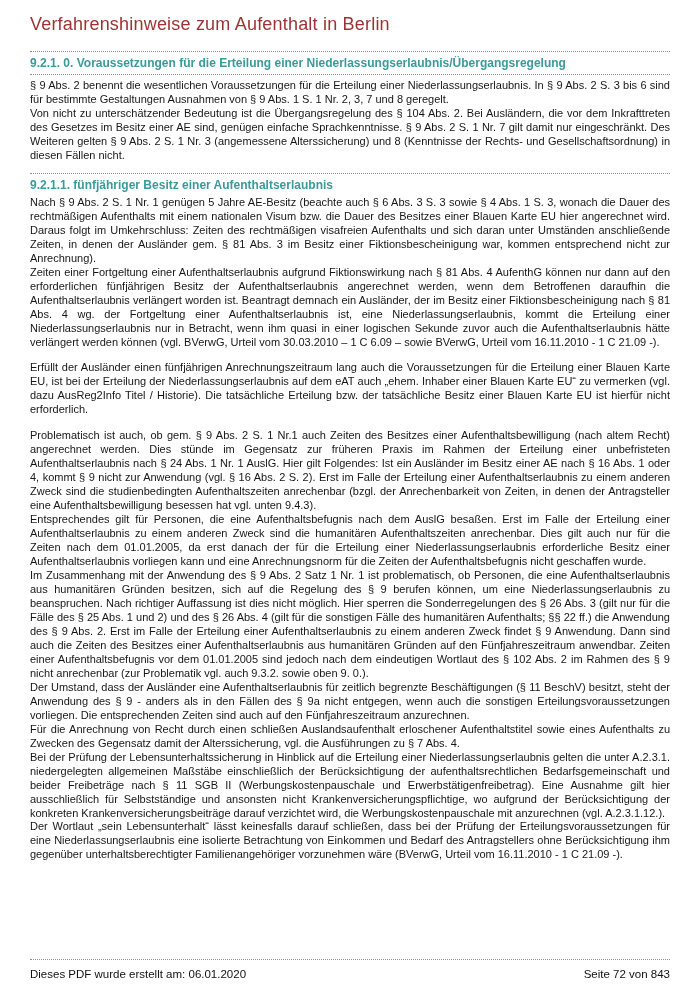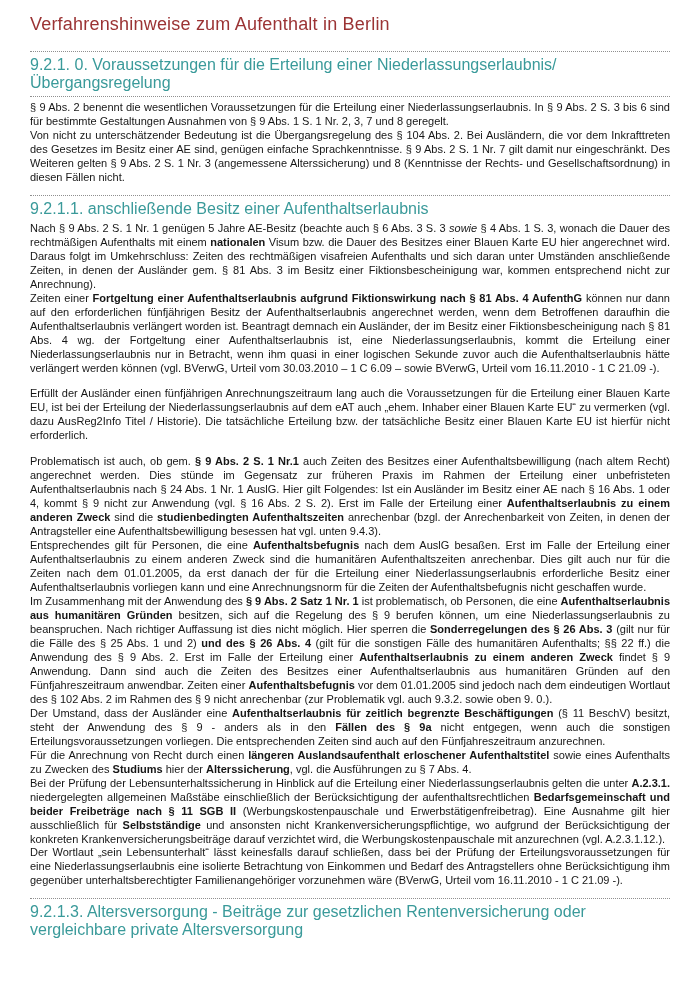--- a/index.html
+++ b/index.html
@@ -14,58 +14,61 @@
     width:700px;height:990px;margin:0 auto;background:#ffffff;
     box-sizing:border-box;padding:14px 30px 0 30px;
     display:flex;flex-direction:column;overflow:hidden;
   }
   .doc-title{
     font-size:18px;font-weight:400;color:var(--title);
     margin:0 0 6px 0;letter-spacing:.2px;
   }
   .content{flex:1 1 auto;min-height:0;}
   .section-heading{
-    font-size:16px;font-weight:400;color:var(--heading);
+    font-size:12px;font-weight:700;color:var(--heading);
     border-top:1px dotted var(--rule);
     margin:10px 0 4px 0;padding:4px 0 0 0;
   }
   .content .section-heading:first-of-type{
     border-bottom:1px dotted var(--rule);
     padding-bottom:4px;
   }
   .para{
     font-size:11px;line-height:1.27;color:var(--body);
     text-align:justify;margin:0;
   }
   .para.spaced{margin-top:12px;}
-  .para .b{font-weight:bold;}
-  .para .i{font-style:italic;}
+  .para .b{font-weight:normal;}
+  .para .i{}
   .footer{
     flex:0 0 auto;
     border-top:1px dotted var(--rule);
     margin-top:10px;padding:8px 0 10px 0;
     display:flex;justify-content:space-between;
     font-size:11.5px;color:#111;
   }
 </style>
 </head>
 <body>
 
 <div class="page">
   <h1 class="doc-title">Verfahrenshinweise zum Aufenthalt in Berlin</h1>
   <div class="content">
       <h2 class="section-heading">9.2.1. 0. Voraussetzungen für die Erteilung einer Niederlassungserlaubnis/Übergangsregelung</h2>
       <p class="para"><span>§ 9 Abs. 2 benennt die wesentlichen Voraussetzungen für die Erteilung einer Niederlassungserlaubnis. In § 9 Abs. 2 S. 3 bis 6 sind für bestimmte Gestaltungen Ausnahmen von § 9 Abs. 1 S. 1 Nr. 2, 3, 7 und 8 geregelt.</span></p>
       <p class="para"><span>Von nicht zu unterschätzender Bedeutung ist die Übergangsregelung des § 104 Abs. 2. Bei Ausländern, die vor dem Inkrafttreten des Gesetzes im Besitz einer AE sind, genügen einfache Sprachkenntnisse. § 9 Abs. 2 S. 1 Nr. 7 gilt damit nur eingeschränkt. Des Weiteren gelten § 9 Abs. 2 S. 1 Nr. 3 (angemessene Alterssicherung) und 8 (Kenntnisse der Rechts- und Gesellschaftsordnung) in diesen Fällen nicht.</span></p>
-      <h2 class="section-heading">9.2.1.1. anschließende Besitz einer Aufenthaltserlaubnis</h2>
+      <h2 class="section-heading">9.2.1.1. fünfjähriger Besitz einer Aufenthaltserlaubnis</h2>
       <p class="para"><span>Nach § 9 Abs. 2 S. 1 Nr. 1 genügen 5 Jahre AE-Besitz (beachte auch § 6 Abs. 3 S. 3 </span><span class="i">sowie</span><span> § 4 Abs. 1 S. 3, wonach die Dauer des rechtmäßigen Aufenthalts mit einem </span><span class="b">nationalen</span><span> Visum bzw. die Dauer des Besitzes einer Blauen Karte EU hier angerechnet wird. Daraus folgt im Umkehrschluss: Zeiten des rechtmäßigen visafreien Aufenthalts und sich daran unter Umständen anschließende Zeiten, in denen der Ausländer gem. § 81 Abs. 3 im Besitz einer Fiktionsbescheinigung war, kommen entsprechend nicht zur Anrechnung).</span></p>
       <p class="para"><span>Zeiten einer </span><span class="b">Fortgeltung einer Aufenthaltserlaubnis aufgrund Fiktionswirkung nach § 81 Abs. 4 AufenthG</span><span> können nur dann auf den erforderlichen fünfjährigen Besitz der Aufenthaltserlaubnis angerechnet werden, wenn dem Betroffenen daraufhin die Aufenthaltserlaubnis verlängert worden ist. Beantragt demnach ein Ausländer, der im Besitz einer Fiktionsbescheinigung nach § 81 Abs. 4 wg. der Fortgeltung einer Aufenthaltserlaubnis ist, eine Niederlassungserlaubnis, kommt die Erteilung einer Niederlassungserlaubnis nur in Betracht, wenn ihm quasi in einer logischen Sekunde zuvor auch die Aufenthaltserlaubnis hätte verlängert werden können (vgl. BVerwG, Urteil vom 30.03.2010 – 1 C 6.09 – sowie BVerwG, Urteil vom 16.11.2010 - 1 C 21.09 -).</span></p>
       <p class="para spaced"><span>Erfüllt der Ausländer einen fünfjährigen Anrechnungszeitraum lang auch die Voraussetzungen für die Erteilung einer Blauen Karte EU, ist bei der Erteilung der Niederlassungserlaubnis auf dem eAT auch „ehem. Inhaber einer Blauen Karte EU“ zu vermerken (vgl. dazu AusReg2Info Titel / Historie). Die tatsächliche Erteilung bzw. der tatsächliche Besitz einer Blauen Karte EU ist hierfür nicht erforderlich.</span></p>
       <p class="para spaced"><span>Problematisch ist auch, ob gem. </span><span class="b">§ 9 Abs. 2 S. 1 Nr.1</span><span> auch Zeiten des Besitzes einer Aufenthaltsbewilligung (nach altem Recht) angerechnet werden. Dies stünde im Gegensatz zur früheren Praxis im Rahmen der Erteilung einer unbefristeten Aufenthaltserlaubnis nach § 24 Abs. 1 Nr. 1 AuslG. Hier gilt Folgendes: Ist ein Ausländer im Besitz einer AE nach § 16 Abs. 1 oder 4, kommt § 9 nicht zur Anwendung (vgl. § 16 Abs. 2 S. 2). Erst im Falle der Erteilung einer </span><span class="b">Aufenthaltserlaubnis zu einem anderen Zweck</span><span> sind die </span><span class="b">studienbedingten Aufenthaltszeiten</span><span> anrechenbar (bzgl. der Anrechenbarkeit von Zeiten, in denen der Antragsteller eine Aufenthaltsbewilligung besessen hat vgl. unten 9.4.3).</span></p>
       <p class="para"><span>Entsprechendes gilt für Personen, die eine </span><span class="b">Aufenthaltsbefugnis</span><span> nach dem AuslG besaßen. Erst im Falle der Erteilung einer Aufenthaltserlaubnis zu einem anderen Zweck sind die humanitären Aufenthaltszeiten anrechenbar. Dies gilt auch nur für die Zeiten nach dem 01.01.2005, da erst danach der für die Erteilung einer Niederlassungserlaubnis erforderliche Besitz einer Aufenthaltserlaubnis vorliegen kann und eine Anrechnungsnorm für die Zeiten der Aufenthaltsbefugnis nicht geschaffen wurde.</span></p>
       <p class="para"><span>Im Zusammenhang mit der Anwendung des </span><span class="b">§ 9 Abs. 2 Satz 1 Nr. 1</span><span> ist problematisch, ob Personen, die eine </span><span class="b">Aufenthaltserlaubnis aus humanitären Gründen</span><span> besitzen, sich auf die Regelung des § 9 berufen können, um eine Niederlassungserlaubnis zu beanspruchen. Nach richtiger Auffassung ist dies nicht möglich. Hier sperren die </span><span class="b">Sonderregelungen des § 26 Abs. 3</span><span> (gilt nur für die Fälle des § 25 Abs. 1 und 2) </span><span class="b">und des § 26 Abs. 4</span><span> (gilt für die sonstigen Fälle des humanitären Aufenthalts; §§ 22 ff.) die Anwendung des § 9 Abs. 2. Erst im Falle der Erteilung einer </span><span class="b">Aufenthaltserlaubnis zu einem anderen Zweck</span><span> findet § 9 Anwendung. Dann sind auch die Zeiten des Besitzes einer Aufenthaltserlaubnis aus humanitären Gründen auf den Fünfjahreszeitraum anwendbar. Zeiten einer </span><span class="b">Aufenthaltsbefugnis</span><span> vor dem 01.01.2005 sind jedoch nach dem eindeutigen Wortlaut des § 102 Abs. 2 im Rahmen des § 9 nicht anrechenbar (zur Problematik vgl. auch 9.3.2. sowie oben 9. 0.).</span></p>
       <p class="para"><span>Der Umstand, dass der Ausländer eine </span><span class="b">Aufenthaltserlaubnis für zeitlich begrenzte Beschäftigungen</span><span> (§ 11 BeschV) besitzt, steht der Anwendung des § 9 - anders als in den </span><span class="b">Fällen des § 9a</span><span> nicht entgegen, wenn auch die sonstigen Erteilungsvoraussetzungen vorliegen. Die entsprechenden Zeiten sind auch auf den Fünfjahreszeitraum anzurechnen.</span></p>
-      <p class="para"><span>Für die Anrechnung von Recht durch einen </span><span class="b">längeren Auslandsaufenthalt erloschener Aufenthaltstitel</span><span> sowie eines Aufenthalts zu Zwecken des </span><span class="b">Studiums</span><span> hier der </span><span class="b">Alterssicherung</span><span>, vgl. die Ausführungen zu § 7 Abs. 4.</span></p>
+      <p class="para"><span>Für die Anrechnung von Recht durch einen </span><span class="b">schließen Auslandsaufenthalt erloschener Aufenthaltstitel</span><span> sowie eines Aufenthalts zu Zwecken des </span><span class="b">Gegensatz</span><span> damit der </span><span class="b">Alterssicherung</span><span>, vgl. die Ausführungen zu § 7 Abs. 4.</span></p>
       <p class="para"><span>Bei der Prüfung der Lebensunterhaltssicherung in Hinblick auf die Erteilung einer Niederlassungserlaubnis gelten die unter </span><span class="b">A.2.3.1.</span><span> niedergelegten allgemeinen Maßstäbe einschließlich der Berücksichtigung der aufenthaltsrechtlichen </span><span class="b">Bedarfsgemeinschaft und beider Freibeträge nach § 11 SGB II</span><span> (Werbungskostenpauschale und Erwerbstätigenfreibetrag). Eine Ausnahme gilt hier ausschließlich für </span><span class="b">Selbstständige</span><span> und ansonsten nicht Krankenversicherungspflichtige, wo aufgrund der Berücksichtigung der konkreten Krankenversicherungsbeiträge darauf verzichtet wird, die Werbungskostenpauschale mit anzurechnen (vgl. A.2.3.1.12.).</span></p>
       <p class="para"><span>Der Wortlaut „sein Lebensunterhalt“ lässt keinesfalls darauf schließen, dass bei der Prüfung der Erteilungsvoraussetzungen für eine Niederlassungserlaubnis eine isolierte Betrachtung von Einkommen und Bedarf des Antragstellers ohne Berücksichtigung ihm gegenüber unterhaltsberechtigter Familienangehöriger vorzunehmen wäre (BVerwG, Urteil vom 16.11.2010 - 1 C 21.09 -).</span></p>
-      <h2 class="section-heading">9.2.1.3. Altersversorgung - Beiträge zur gesetzlichen Rentenversicherung oder vergleichbare private Altersversorgung</h2>
     </div>
+  <div class="footer">
+    <span>Dieses PDF wurde erstellt am: 06.01.2020</span>
+    <span>Seite 72 von 843</span>
+  </div>
 </div>
 
 </body></html>

